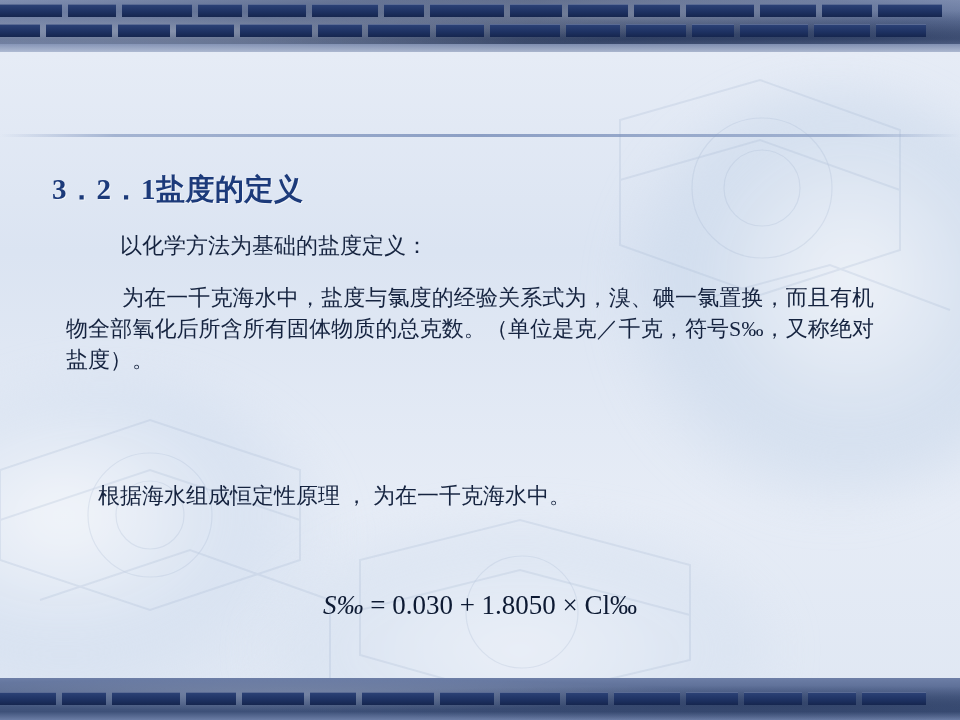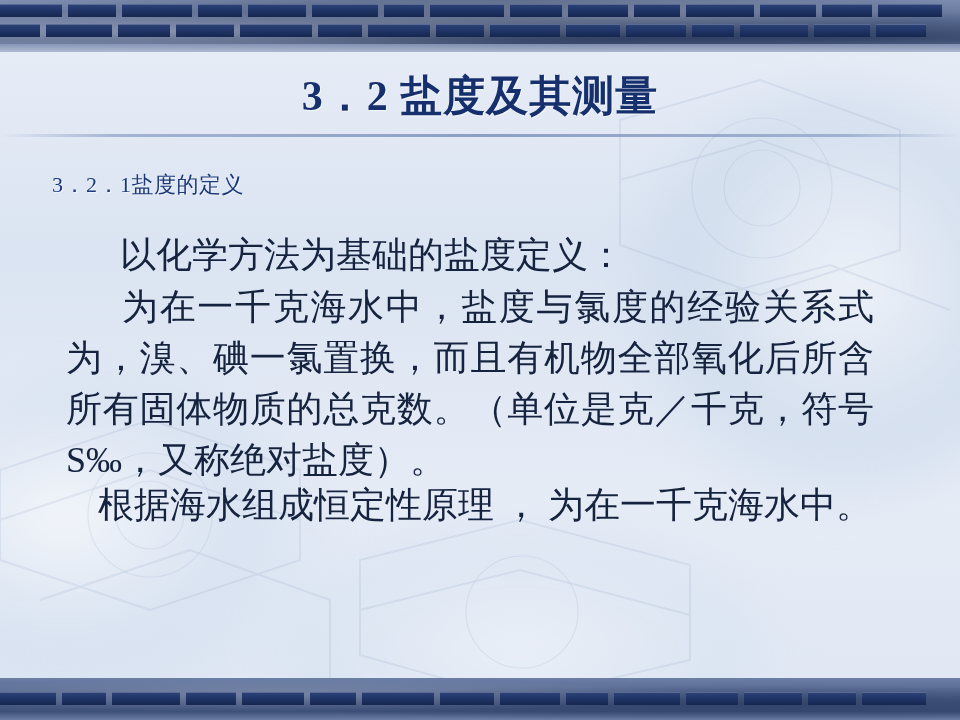--- a/index.html
+++ b/index.html
@@ -128,30 +128,30 @@
   .content {
     position: absolute;
     left: 0; top: 150px;
     width: 960px;
     height: 520px;
   }
   .subhead {
     position: absolute;
     left: 52px;
     top: 20px;
-    font-size: 22px;
-    font-weight: normal;
+    font-size: 29px;
+    font-weight: bold;
     color: #1c3a7a;
     letter-spacing: 0.5px;
     text-shadow: 1px 1px 0 rgba(255,255,255,0.55);
   }
   .para {
     position: absolute;
     color: #15233f;
-    font-size: 36px;
+    font-size: 22px;
     line-height: 1.42;
     text-align: justify;
     font-family: Liberation Serif, serif;
   }
   .para.p1 { left: 120px; top: 80px; width: 760px; }
   .para.p2 { left: 66px; top: 132px; width: 808px; text-indent: 56px; }
   .para.p3 { left: 70px; top: 330px; width: 820px; text-indent: 28px; }
   .para.p4 { left: 66px; top: 370px; width: 820px; }
 
   .formula {
@@ -227,28 +227,32 @@
       <div class="brick" style="width:54px"></div>
       <div class="brick" style="width:60px"></div>
       <div class="brick" style="width:42px"></div>
       <div class="brick" style="width:68px"></div>
       <div class="brick" style="width:56px"></div>
       <div class="brick" style="width:50px"></div>
     </div>
     <div class="band-bottom-strip"></div>
   </div>
 
-  <div class="title">3．2 盐度及其测量</div>
   <div class="title-rule"></div>
 
   <div class="content">
     <div class="subhead">3．2．1盐度的定义</div>
     <div class="para p1">以化学方法为基础的盐度定义：</div>
     <div class="para p2">为在一千克海水中，盐度与氯度的经验关系式为，溴、碘一氯置换，而且有机物全部氧化后所含所有固体物质的总克数。（单位是克／千克，符号S‰，又称绝对盐度）。</div>
     <div class="para p3">根据海水组成恒定性原理 ， 为在一千克海水中。</div>
+    <div class="formula">
+      <span class="ital">S‰</span>
+      <span>=</span>
+      <span>0.030 + 1.8050 × Cl‰</span>
+    </div>
   </div>
 
   <div class="bottom-band">
     <div class="photo"></div>
     <div class="brick-row b1">
       <div class="brick" style="width:56px"></div>
       <div class="brick" style="width:44px"></div>
       <div class="brick" style="width:68px"></div>
       <div class="brick" style="width:50px"></div>
       <div class="brick" style="width:62px"></div>

